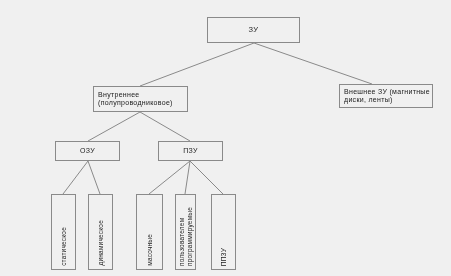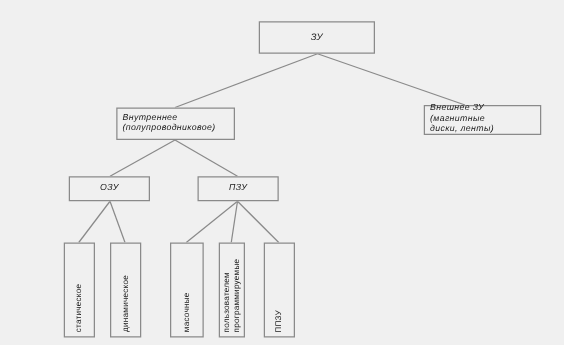--- a/index.html
+++ b/index.html
@@ -42,21 +42,20 @@
   }
   .node-left {
     justify-content: flex-start;
     padding-left: 4px;
   }
   .label {
     font-size: 7px;
     line-height: 8.5px;
     letter-spacing: 0.3px;
     white-space: pre-line;
-    font-style: italic;
   }
   .label-root {
     font-size: 7.5px;
   }
   .node-v {
     display: flex;
     align-items: flex-end;
     justify-content: center;
     padding-bottom: 3px;
   }

